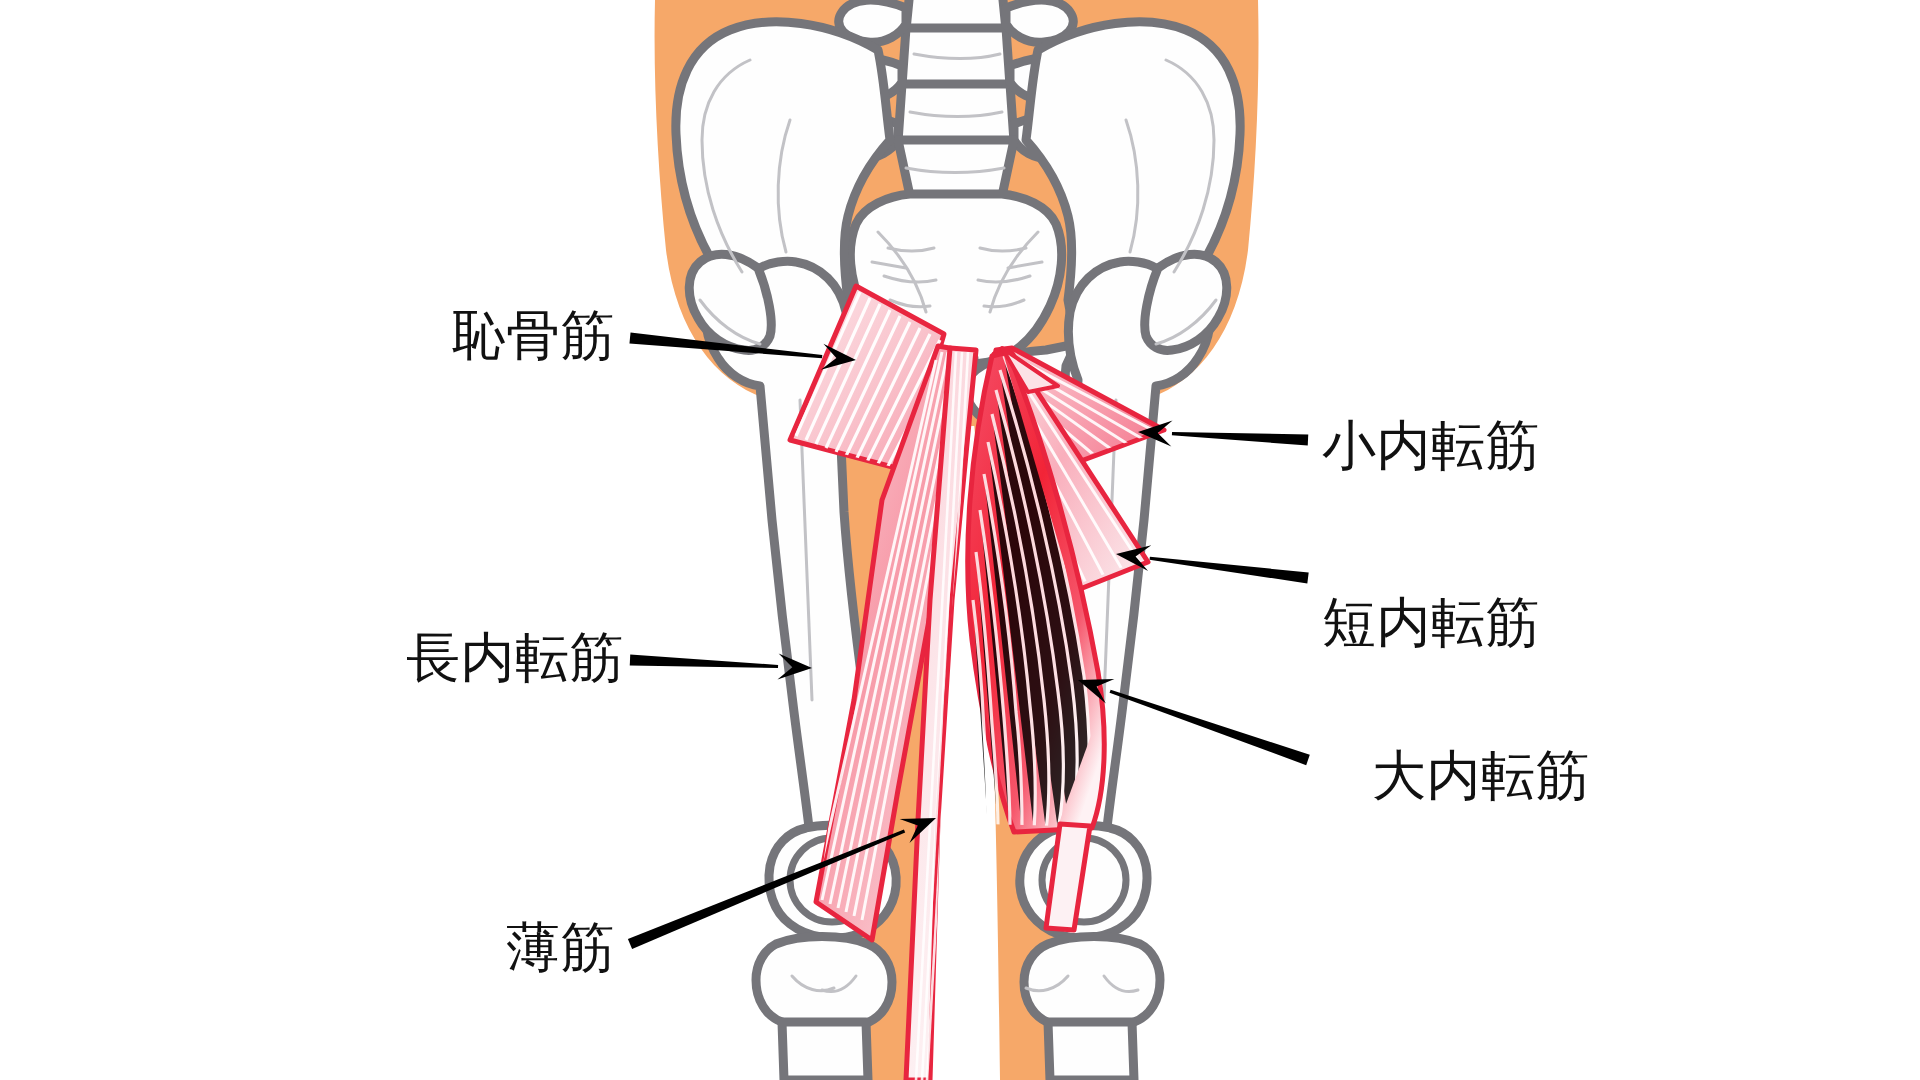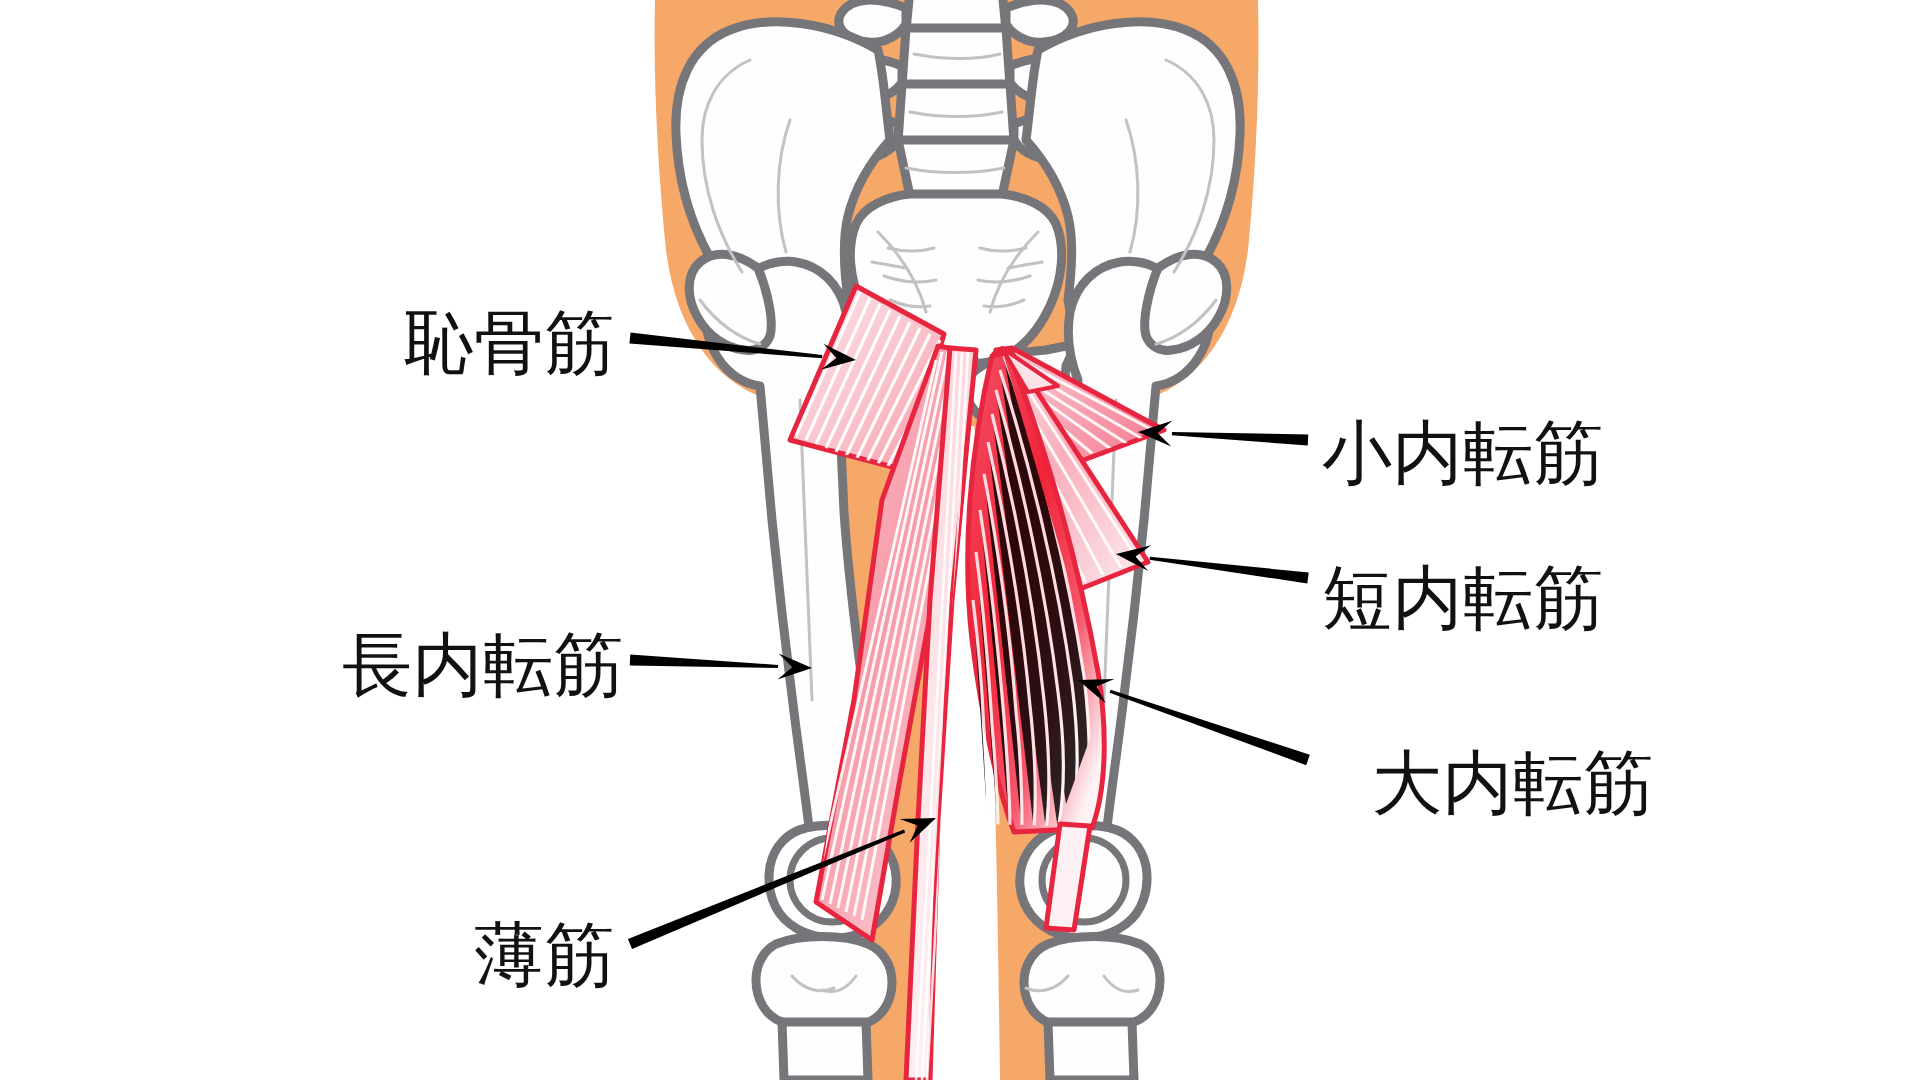--- a/index.html
+++ b/index.html
@@ -22,21 +22,21 @@
   #figure {
     position: absolute;
     left: 0;
     top: 0;
     width: 1920px;
     height: 1080px;
   }
   .label {
     position: absolute;
     font-family: "Liberation Sans", "DejaVu Sans", sans-serif;
-    font-size: 70px;
+    font-size: 54px;
     line-height: 1;
     color: #111111;
     white-space: nowrap;
     letter-spacing: 0.5px;
     font-weight: 400;
   }
   .label-left  { text-align: right; }
   .label-right { text-align: left; }
 </style>
 </head>
@@ -467,16 +467,16 @@
         <path d="M1116 554 L1151.3498993579244 545.3175685787554 L1135.5677197287935 556.4459649660992 L1148.124996258605 571.1167933733108 Z" fill="#000000"></path>
         <path d="M1309.806863437177 754.8052676181161 L1110.6385240879154 689.6585063732734 L1109.5872580881032 692.6808961227332 L1306.193136562823 765.1947323818839 Z" fill="#000000"></path>
         <path d="M1078 680 L1114.383659212246 678.8912428908233 L1096.6254768310453 686.478426723842 L1105.8421229637727 703.4481596051834 Z" fill="#000000"></path>
       </g>
   </svg>
 
   <div class="label label-left" id="lbl-0" style="top: 308px; left: 0px; width: 615px; padding-right: 0px;">恥骨筋</div>
   <div class="label label-left" id="lbl-1" style="top: 630px; left: 0px; width: 615px; padding-right: 0px; padding-left: 9px;">長内転筋</div>
   <div class="label label-right" id="lbl-3" style="top: 418px; left: 1322px;">小内転筋</div>
   <div class="label label-left" id="lbl-2" style="top: 920px; left: 0px; width: 615px; padding-right: 0px;">薄筋</div>
-  <div class="label label-right" id="lbl-4" style="top: 563px; left: 1322px; text-align: right;">短内転筋</div>
+  <div class="label label-right" id="lbl-4" style="top: 595px; left: 1322px; text-align: right;">短内転筋</div>
   <div class="label label-right" id="lbl-5" style="top: 748px; left: 1372px;">大内転筋</div>
 
 </div>
 
 </body></html>

